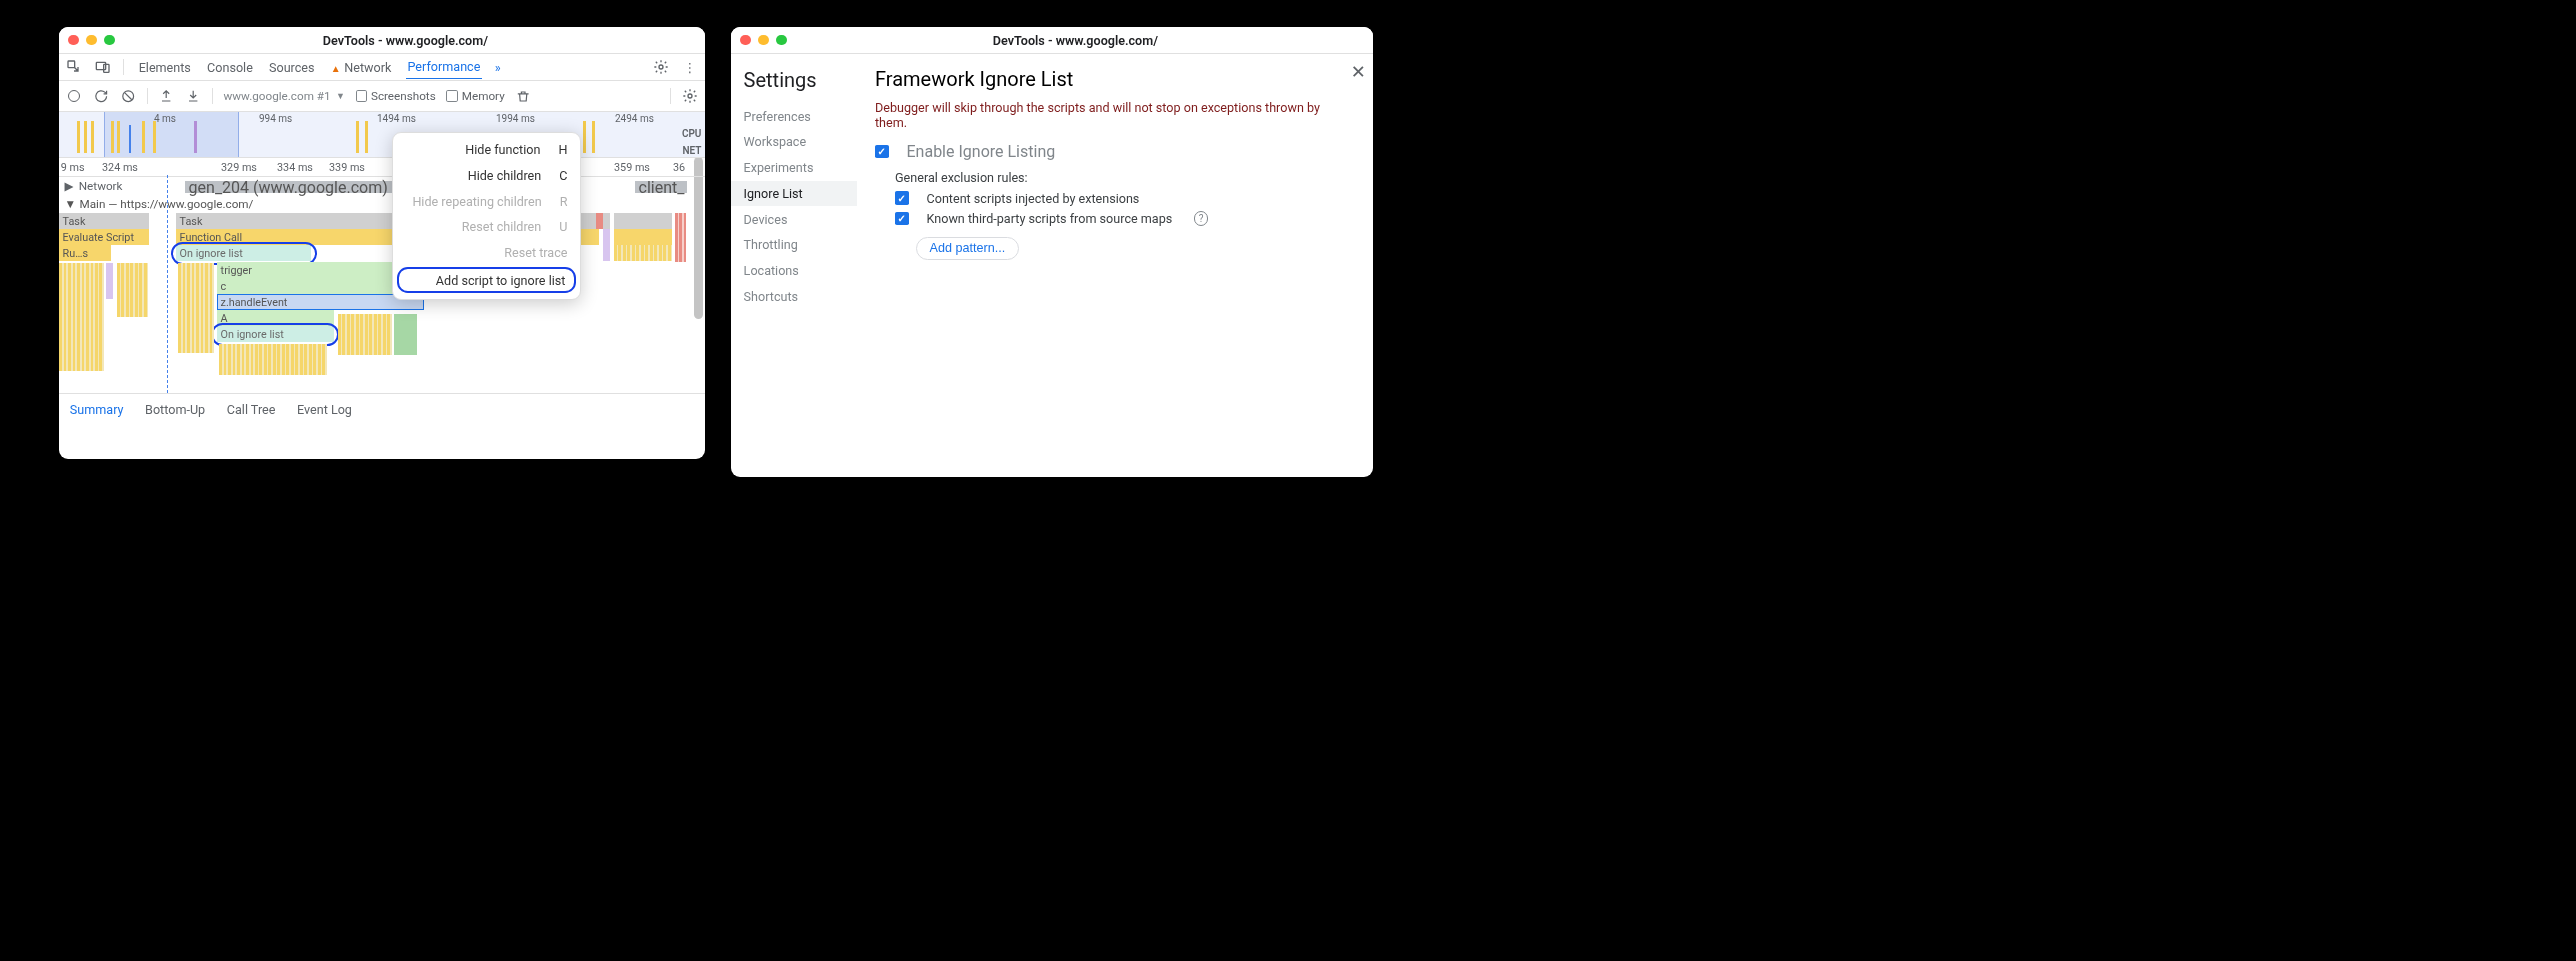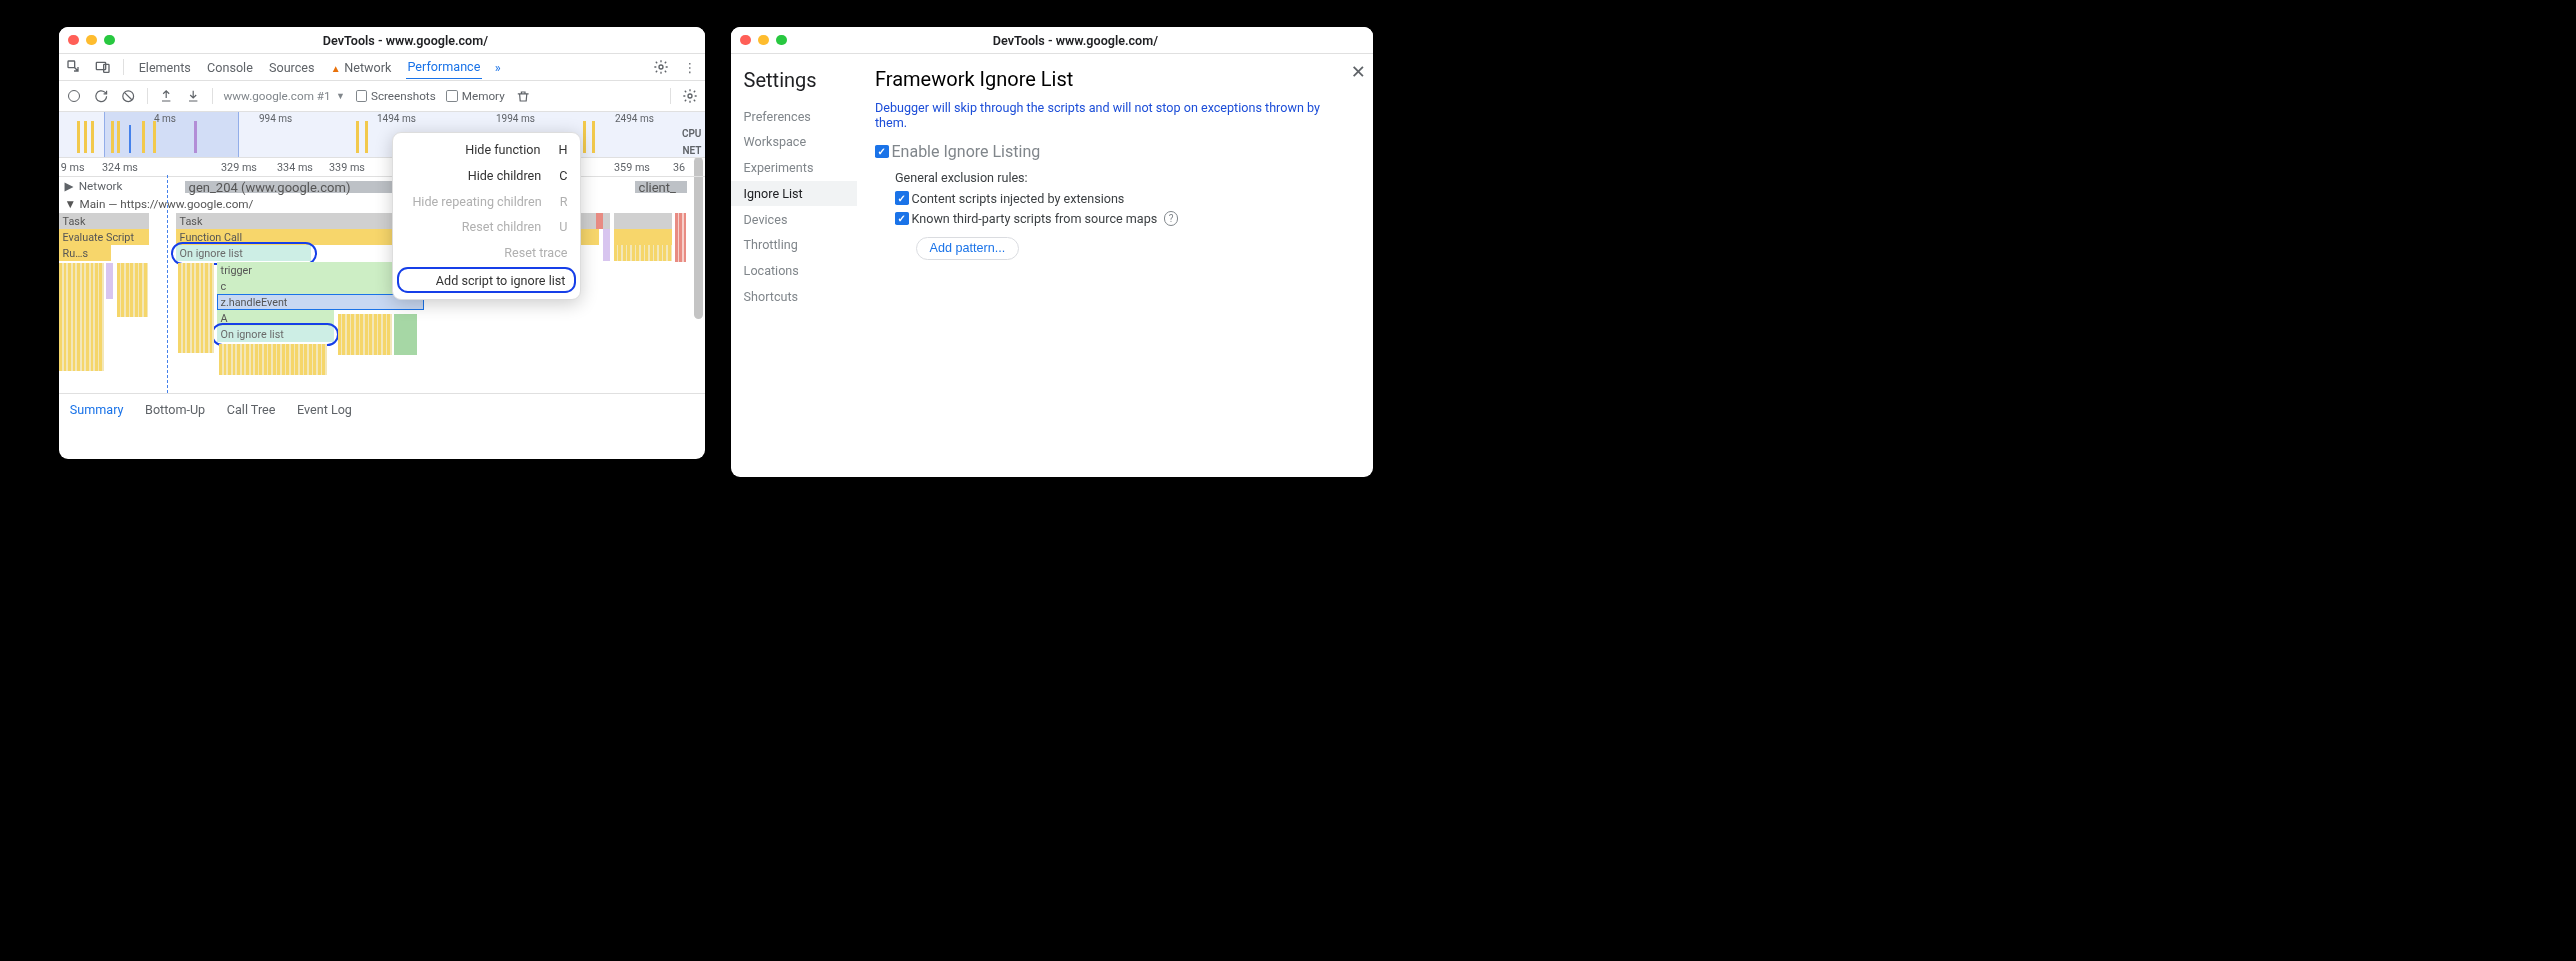--- a/index.html
+++ b/index.html
@@ -37,21 +37,21 @@
   .ov-tick { position: absolute; top: 1px; font-size: 10px; color: #5f6368; }
   .ov-cpu { position: absolute; right: 3.6px; top: 16px; font-size: 10px; color: #5f6368; font-weight: 600;}
   .ov-net { position: absolute; right: 3.6px; bottom: 0.9px; font-size: 10px; color: #5f6368; font-weight: 600; margin-top: 12px;}
   .scroll-thumb { position:absolute; right:1.8px; top:0; height:162px; width:9px; background:#c4c4c4; border-radius:4.5px; }
 
   .ruler { height: 20px; position: relative; font-size: 10.8px; color: #5f6368; border-top:0.9px solid #e0e0e0; border-bottom: 0.9px solid #e0e0e0;}
   .rtick { position: absolute; top: 2.7px; }
 
   .track-head { height: 18px; font-size: 11.7px; color: #5f6368; padding-left: 5.4px; display:flex; align-items:center; gap:5.4px;}
   .network-bar { position:relative; height:16px; }
-  .nw-seg { position:absolute; top:1.8px; height:12.6px; background:#bdc1c6; font-size:13px; color:#555; padding:0 3.6px; display:flex; align-items:center; }
+  .nw-seg { position:absolute; top:1.8px; height:12.6px; background:#bdc1c6; font-size:16px; color:#555; padding:0 3.6px; display:flex; align-items:center; }
   .main-head { height: 18px; font-size: 11.7px; color: #555; padding-left: 5.4px; display:flex; align-items:center;}
 
   .flame { position: relative; height: 180px; font-size: 10.8px; }
   .fbar { position: absolute; height: 16px; display:flex; align-items:center; padding:0 3.6px; overflow:hidden; white-space:nowrap; color:#555; }
   .grey { background:#d0d0d0; color:#555; }
   .yellow { background:#f7d66b; }
   .teal { background:#cdeee5; color:#6a6a6a; }
   .purple { background:#d8c5ef; }
   .green { background:#cdeec5; }
   .blue { background:#c8d8f2; }
@@ -72,22 +72,22 @@
   .bottom-tabs .btab.active { color:#1a73e8; }
 
   
   .settings-body { display:flex; height:calc(100% - 27px); }
   .settings-sidebar { width:126px; padding: 14.4px 0 0 12.6px; }
   .settings-sidebar h2 { margin:0 0 10.8px 0; font-size:20px; font-weight:400; color:#202124;}
   .side-item { font-size:12.6px; color:#80868b; padding:5.4px 0; cursor:pointer; }
   .side-item.active { color:#202124; background:#f1f3f4; margin-left:-12.6px; padding-left:12.6px; }
   .settings-main { flex:1; padding: 12.6px 18px 0 18px; position:relative;}
   .settings-main h1 { margin:0 0 9px 0; font-size:20px; font-weight:400; }
-  .desc { font-size:12.6px; color:#1d4ed8; margin-bottom:12.6px; }
-  .opt { display:flex; align-items:center; gap:3px; font-size:12.6px; color:#3c4043; margin:5.4px 0; }
+  .desc { font-size:12.6px; color:#7f1d1d; margin-bottom:12.6px; }
+  .opt { display:flex; align-items:center; gap:18px; font-size:12.6px; color:#3c4043; margin:5.4px 0; }
   .checked { width:13.5px; height:13.5px; background:#1a73e8; border-radius:1.8px; display:inline-flex; align-items:center; justify-content:center; }
   .checked::after { content:"✓"; color:#fff; font-size:10px; font-weight:bold; }
   .enable-lbl { font-size:16px; color:#80868b; }
   .section-lbl { font-size:12.6px; margin:9px 0 3.6px 20px; color:#3c4043;}
   .indent { margin-left: 20px; }
   .close-x { position:absolute; top:3.6px; right:3.6px; font-size:18px; color:#5f6368; cursor:pointer; padding:3.6px;}
   .add-btn { margin-left:41px; margin-top:5.4px; color:#1a73e8; border:0.9px solid #dadce0; border-radius:12.6px; background:#fff; padding:3.6px 12.6px; font-size:12.6px; cursor:pointer;}
   .custom-ring { border:3.6px solid #163fe8; border-radius:12.6px; margin: 1.8px 0 5.4px 10.8px; padding:7.2px 9px 7.2px 9px;}
   .help-icon { display:inline-flex; width:14.4px; height:14.4px; border:1.4px solid #80868b; border-radius:50%; align-items:center; justify-content:center; font-size:10px; color:#80868b; margin-left:3.6px;}
 </style>

